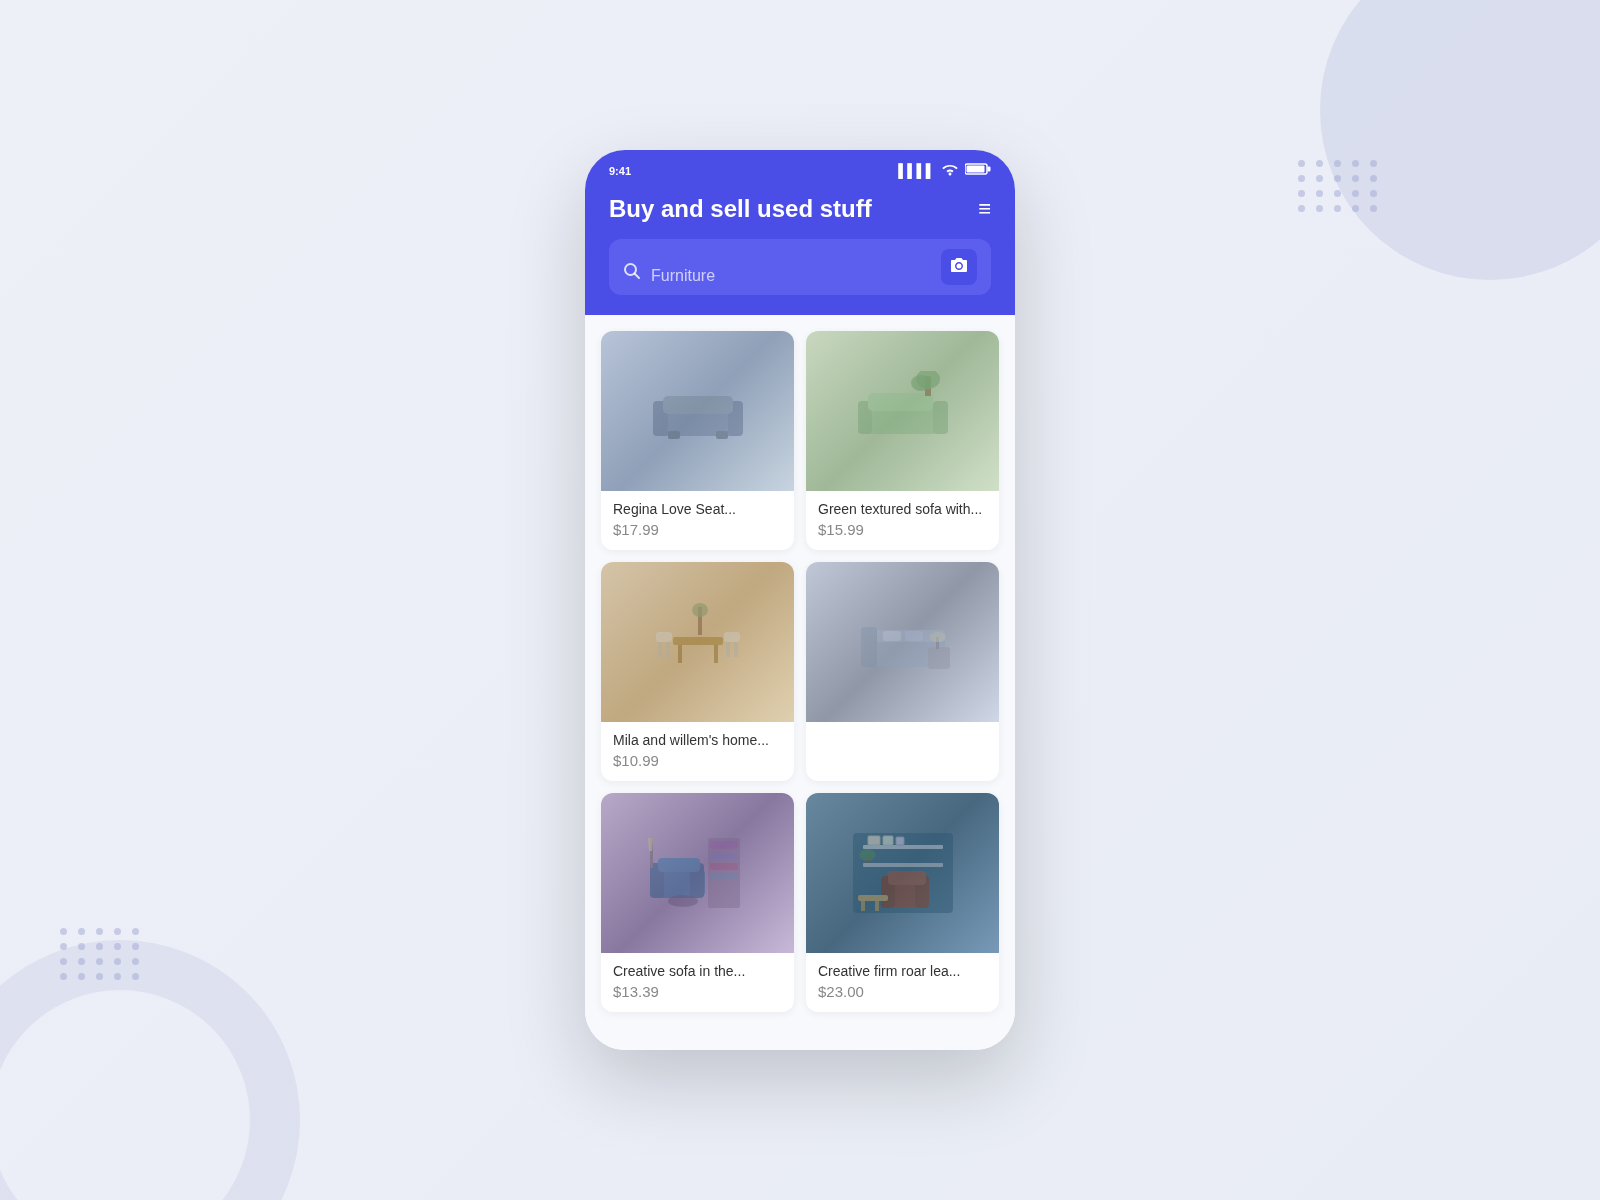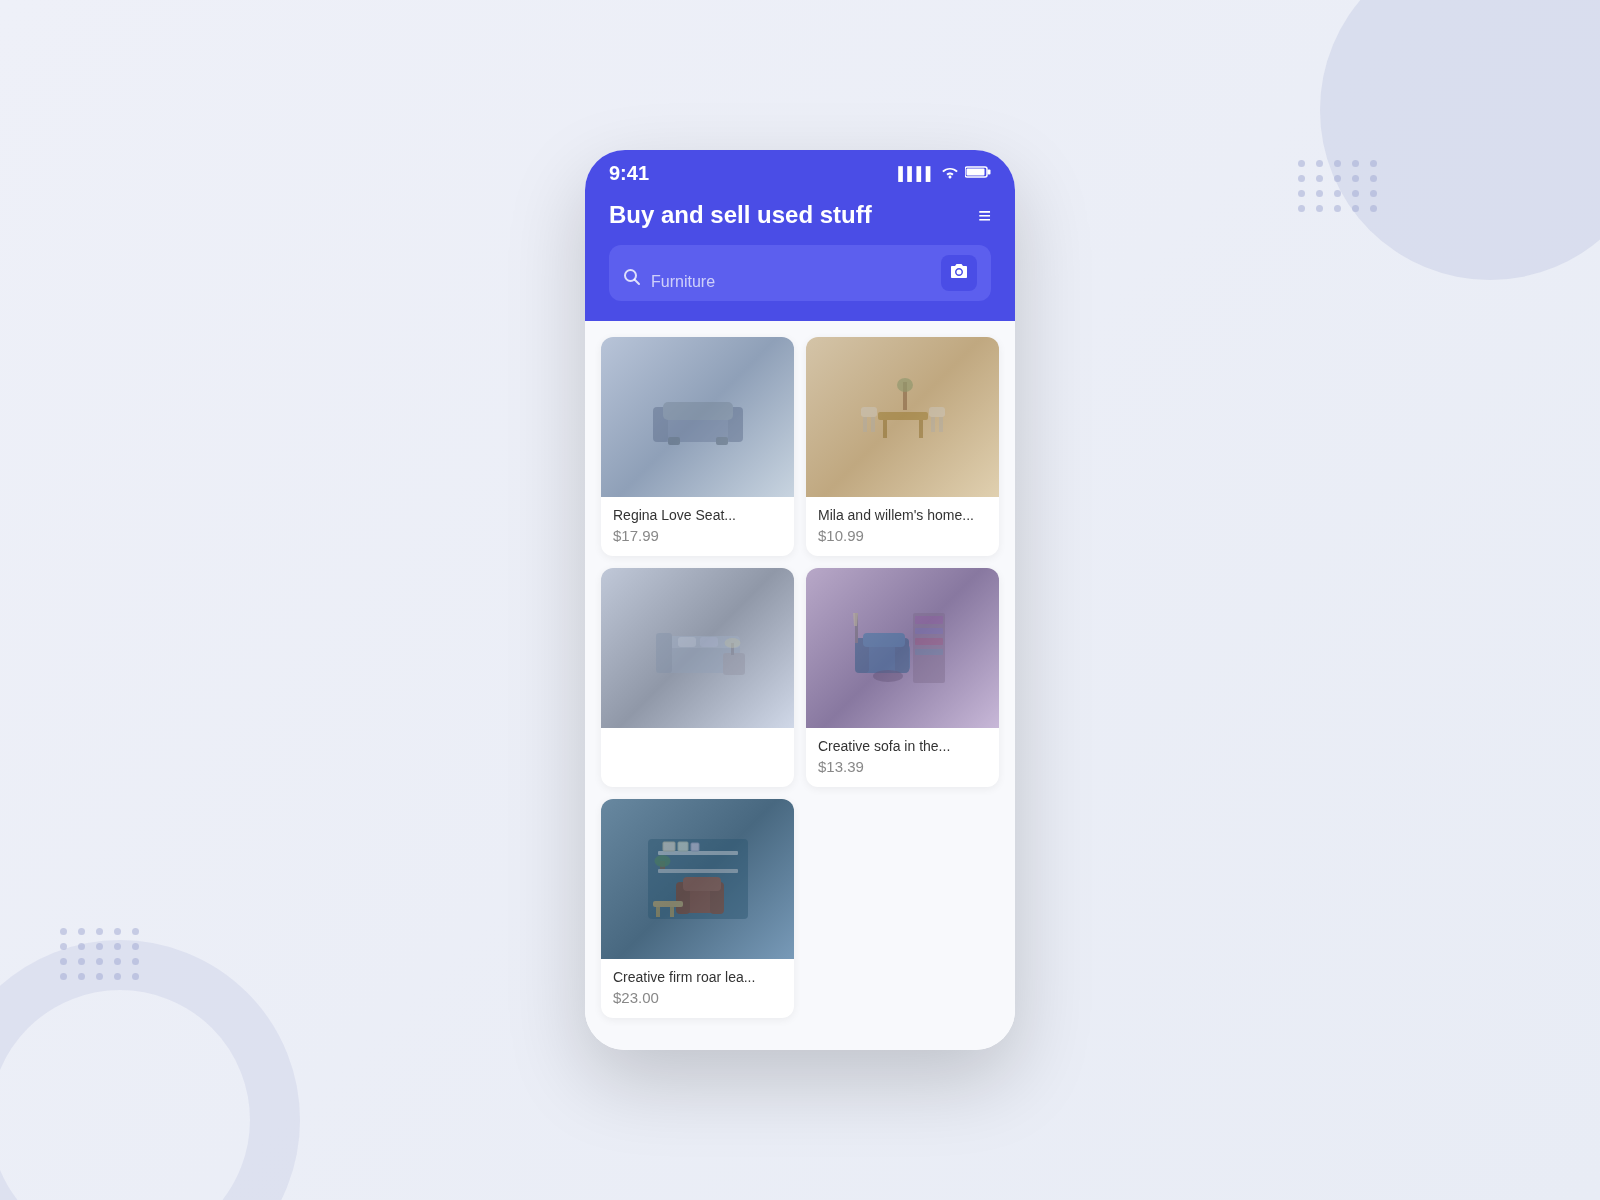--- a/index.html
+++ b/index.html
@@ -96,21 +96,21 @@
       background: #4A4DE6;
       padding: 12px 24px 8px;
       display: flex;
       justify-content: space-between;
       align-items: center;
       flex-shrink: 0;
     }
 
     .status-time {
       color: white;
-      font-size: 20px;
+      font-size: 11px;
       font-weight: 600;
     }
 
     .status-icons {
       display: flex;
       align-items: center;
       gap: 6px;
       color: white;
       font-size: 13px;
     }
@@ -118,21 +118,21 @@
     
     .header {
       background: #4A4DE6;
       padding: 8px 24px 20px;
       flex-shrink: 0;
     }
 
     .header-title-row {
       display: flex;
       justify-content: space-between;
-      align-items: flex-end;
+      align-items: center;
       margin-bottom: 16px;
     }
 
     .header-title {
       color: white;
       font-size: 24px;
       font-weight: 700;
     }
 
     .menu-icon {
@@ -368,20 +368,39 @@
               <rect x="20" y="55" width="12" height="8" rx="2" fill="#405060"></rect>
               <rect x="68" y="55" width="12" height="8" rx="2" fill="#405060"></rect>
             </svg>
           </div>
           <div class="product-info">
             <div class="product-title">Regina Love Seat...</div>
             <div class="product-price">$17.99</div>
           </div>
         </div>
 
+        <div class="product-card" style="position:relative;">
+          <div class="product-image-placeholder img-green-sofa" style="position:relative;">
+            <svg width="100" height="80" viewBox="0 0 100 80" fill="none" opacity="0.4">
+
+              <rect x="10" y="35" width="75" height="28" rx="6" fill="#7aab7a"></rect>
+              <rect x="5" y="30" width="14" height="33" rx="4" fill="#6a9b6a"></rect>
+              <rect x="80" y="30" width="15" height="33" rx="4" fill="#6a9b6a"></rect>
+              <rect x="15" y="22" width="65" height="18" rx="5" fill="#8abb8a"></rect>
+
+              <rect x="72" y="5" width="6" height="20" fill="#6b4226"></rect>
+              <ellipse cx="75" cy="8" rx="12" ry="10" fill="#4a8a4a" opacity="0.8"></ellipse>
+              <ellipse cx="68" cy="12" rx="10" ry="8" fill="#3a7a3a" opacity="0.7"></ellipse>
+            </svg>
+          </div>
+          <div class="product-info">
+            <div class="product-title">Green textured sofa with...</div>
+            <div class="product-price">$15.99</div>
+          </div>
+        </div>
 
         <div class="product-card">
           <div class="product-image-placeholder img-dining">
             <svg width="100" height="80" viewBox="0 0 100 80" fill="none" opacity="0.4">
 
               <rect x="25" y="35" width="50" height="8" rx="2" fill="#8B6914"></rect>
               <rect x="30" y="43" width="4" height="18" fill="#7a5910"></rect>
               <rect x="66" y="43" width="4" height="18" fill="#7a5910"></rect>
 
               <rect x="8" y="30" width="16" height="10" rx="3" fill="#ccc"></rect>

